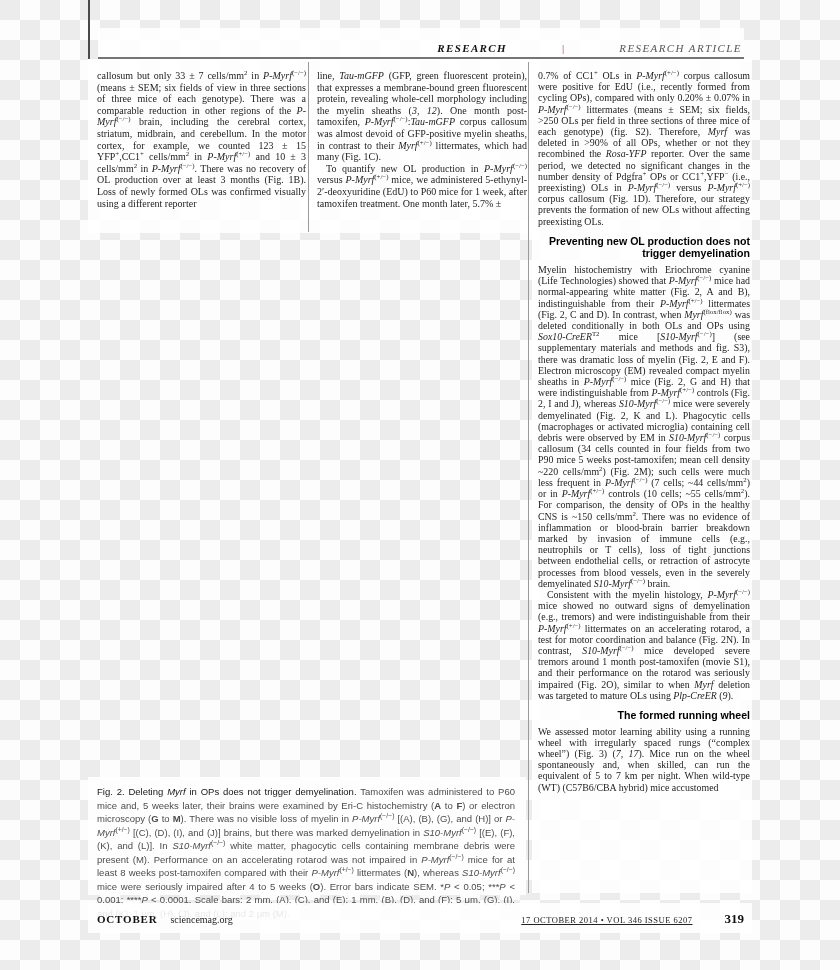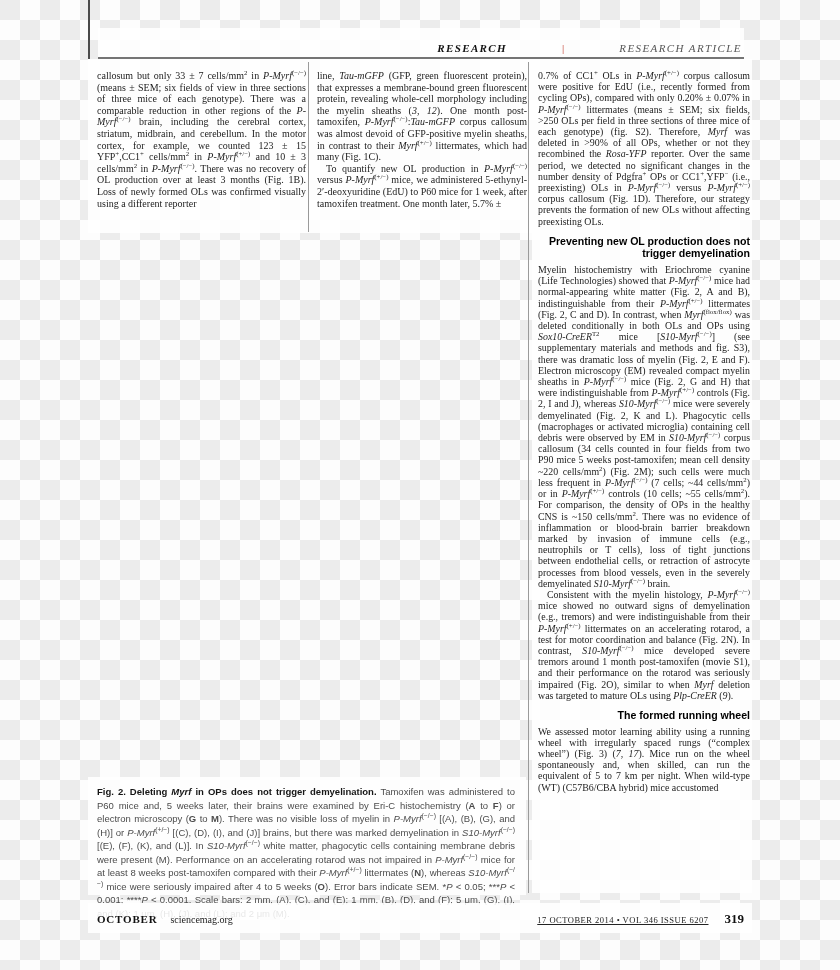--- a/index.html
+++ b/index.html
@@ -50,32 +50,32 @@
   
   #figure-area{position:absolute;left:88px;top:233px;width:440px;height:544px;}
 
   
   #caption-block{left:88px;top:777px;width:438px;height:118px;}
   #caption-text{
     margin:8px 11px 0 9px;
     font:400 9.5px "Liberation Sans",sans-serif;
     line-height:13.5px;color:#4c4c4c;text-align:justify;
   }
-  #caption-text .lead{font-weight:700;color:#161616;}
+  #caption-text .lead{font-weight:400;color:#161616;}
 
   
   #footer-band{
     left:88px;top:903px;width:664px;height:30px;
     display:flex;justify-content:space-between;align-items:center;
     padding:0 8px 0 9px;box-sizing:border-box;
   }
   .ftr-journal{font:700 11px "Liberation Serif",serif;letter-spacing:.8px;color:#111;}
   .ftr-site{font:400 10px "Liberation Serif",serif;color:#222;margin-left:9px;}
   .ftr-issue{font:400 8.5px "Liberation Serif",serif;letter-spacing:.5px;color:#222;text-decoration:underline;}
-  .ftr-page{font:700 13px "Liberation Serif",serif;color:#111;margin-left:12px;}
+  .ftr-page{font:700 13px "Liberation Serif",serif;color:#111;margin-left:28px;}
 </style>
 </head>
 <body>
 
 <div id="canvas">
 
   <div id="edge-tick"></div>
 
   <div id="header-band" class="ovl">
     <span class="hdr-brand">RESEARCH</span>

